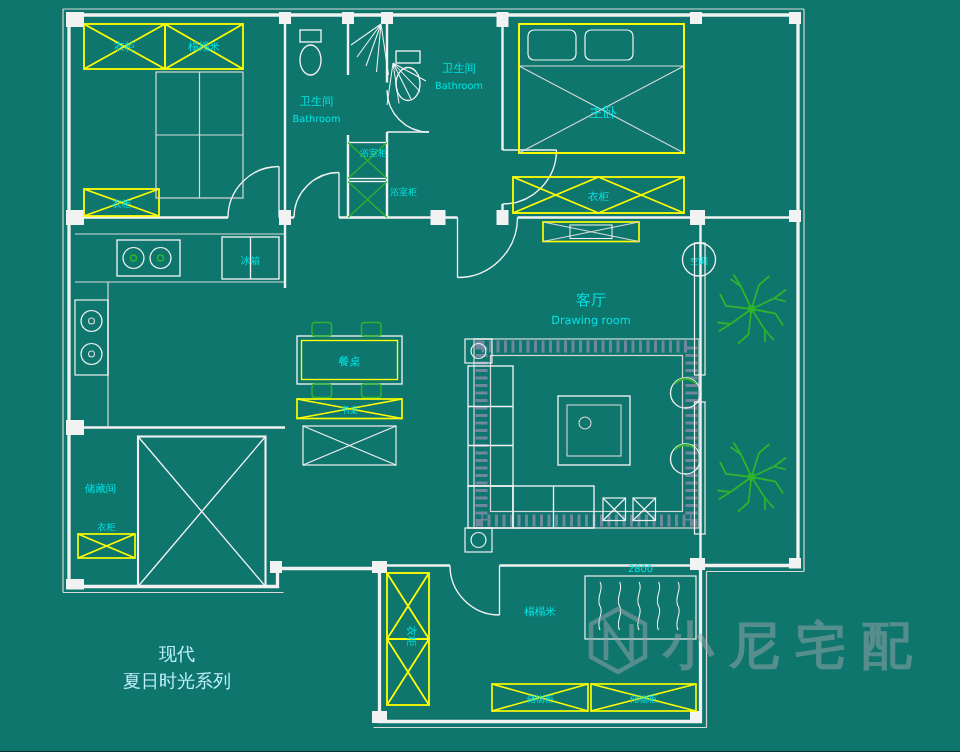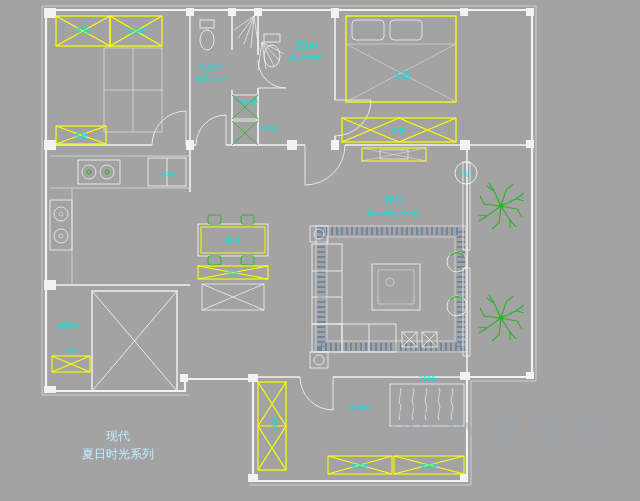--- a/index.html
+++ b/index.html
@@ -1,16 +1,16 @@
 <!DOCTYPE html>
 <html><head>
 <meta charset="utf-8">
 <style>
   html,body{margin:0;padding:0;background:#000;}
-  .stage{position:relative;width:640px;height:501px;background:#a3a3a3;overflow:hidden;}
+  .stage{position:relative;width:640px;height:501px;background:#0f766e;overflow:hidden;}
   svg text{font-family:"DejaVu Sans","Liberation Sans",sans-serif;}
   .lbl{fill:#00e5e5;}
   .wall{stroke:#f2f2f2;fill:none;}
   .thin{stroke:#d9d9d9;fill:none;}
   .yel{stroke:#ffff00;fill:none;}
   .grn{stroke:#2db32d;fill:none;}
 </style>
 </head>
 <body>
 

